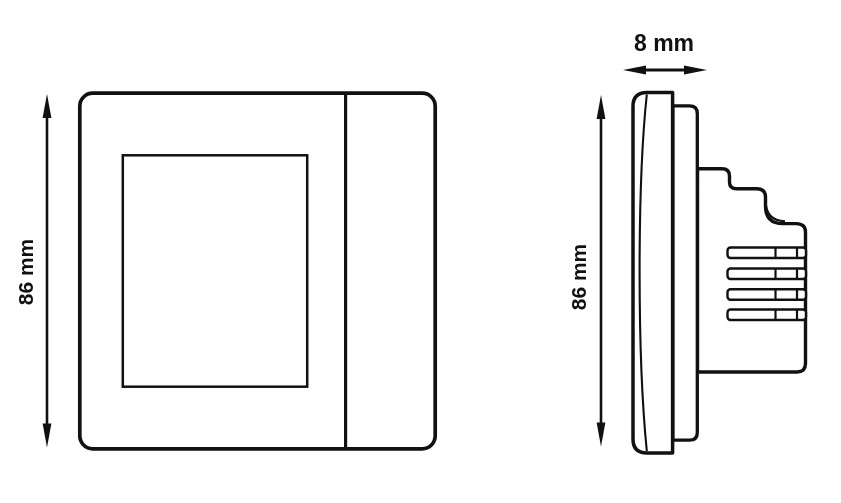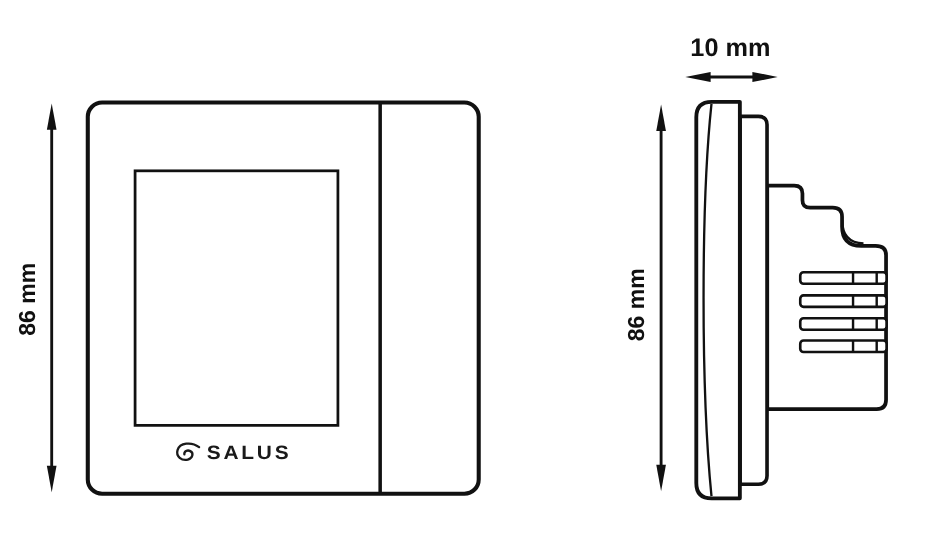--- a/index.html
+++ b/index.html
@@ -83,23 +83,16 @@
       <line x1="642" y1="70" x2="688" y2="70" stroke-width="2.8"></line>
       <polygon points="623,70 646,65.4 646,74.6" stroke="none"></polygon>
       <polygon points="707,70 684,65.4 684,74.6" stroke="none"></polygon>
     </g>
   </svg>
 
   <div class="dim-label rot label-front-h">86 mm</div>
 
   <div class="dim-label rot label-side-h">86 mm</div>
 
-  <div class="dim-label label-depth">10 mm</div>
+  <div class="dim-label label-depth">8 mm</div>
 
-  <div class="logo">
-    <svg width="27" height="25" viewBox="0 0 27 25">
-      <path d="M 24 6.5 C 17 1.2 6.3 2.6 4.4 9.2 C 2.7 14.9 8.2 19.2 13.8 17.8
-               C 18.3 16.6 19.3 11.8 16 10.1 C 13.3 8.7 10.2 10.4 10.6 13.1" fill="none" stroke="#1a1a1a" stroke-width="2.1" stroke-linecap="round"></path>
-    </svg>
-    <span class="logo-text">SALUS</span>
-  </div>
 
 </div>
 
 </body></html>

